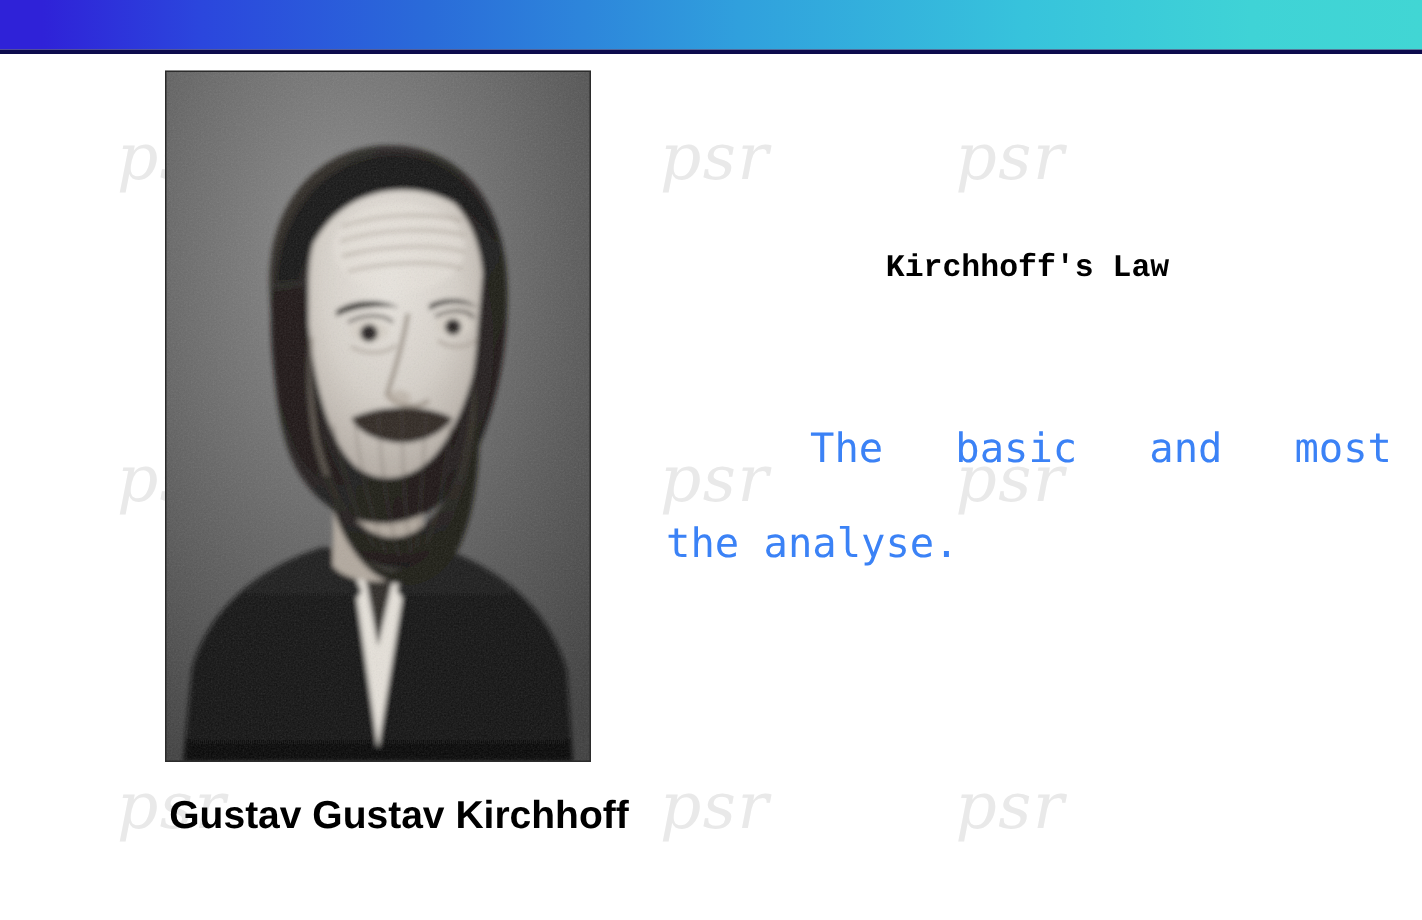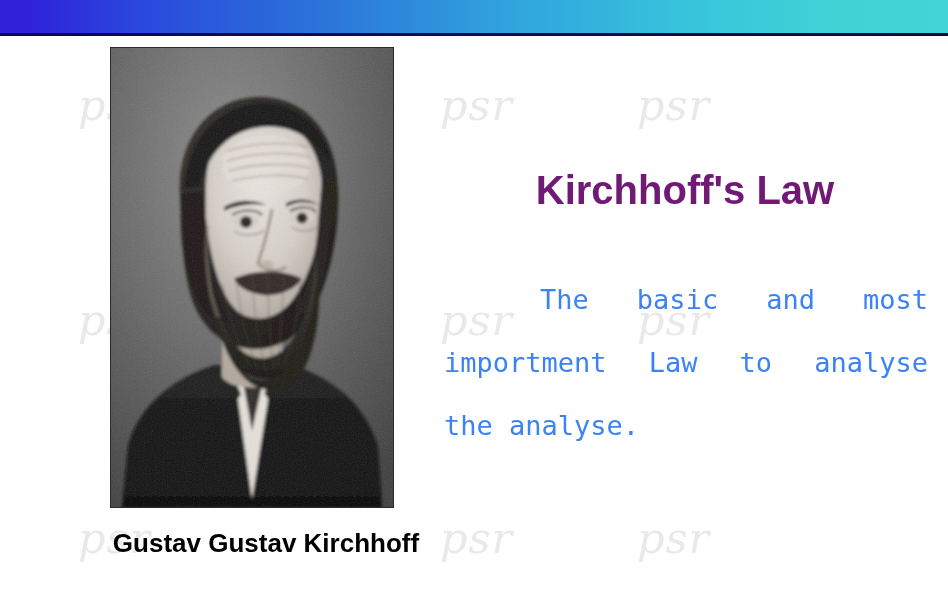--- a/index.html
+++ b/index.html
@@ -93,24 +93,24 @@
     white-space: nowrap;
   }
 
   
   .title {
     position: absolute;
     left: 440px;
     top: 168px;
     width: 490px;
     text-align: center;
-    font-family: Liberation Sans, sans-serif;
+    font-family: Liberation Mono, monospace;
     font-weight: bold;
-    font-size: 40px;
-    color: #701a75;
+    font-size: 21px;
+    color: #000000;
     white-space: nowrap;
   }
   .body-block {
     position: absolute;
     left: 444px;
     top: 268px;
     width: 484px;
   }
   .body-line {
     font-family: "DejaVu Sans Mono", monospace;
@@ -261,17 +261,16 @@
   </div>
 
   <div class="caption">
     <div class="caption-name">Gustav Gustav Kirchhoff</div>
   </div>
 
   <div class="title">Kirchhoff's Law</div>
 
   <div class="body-block">
     <div class="body-line justified">    The  basic  and  most</div>
-    <div class="body-line justified">importment Law to analyse</div>
     <div class="body-line">the analyse.</div>
   </div>
 
 </div>
 
 </body></html>

